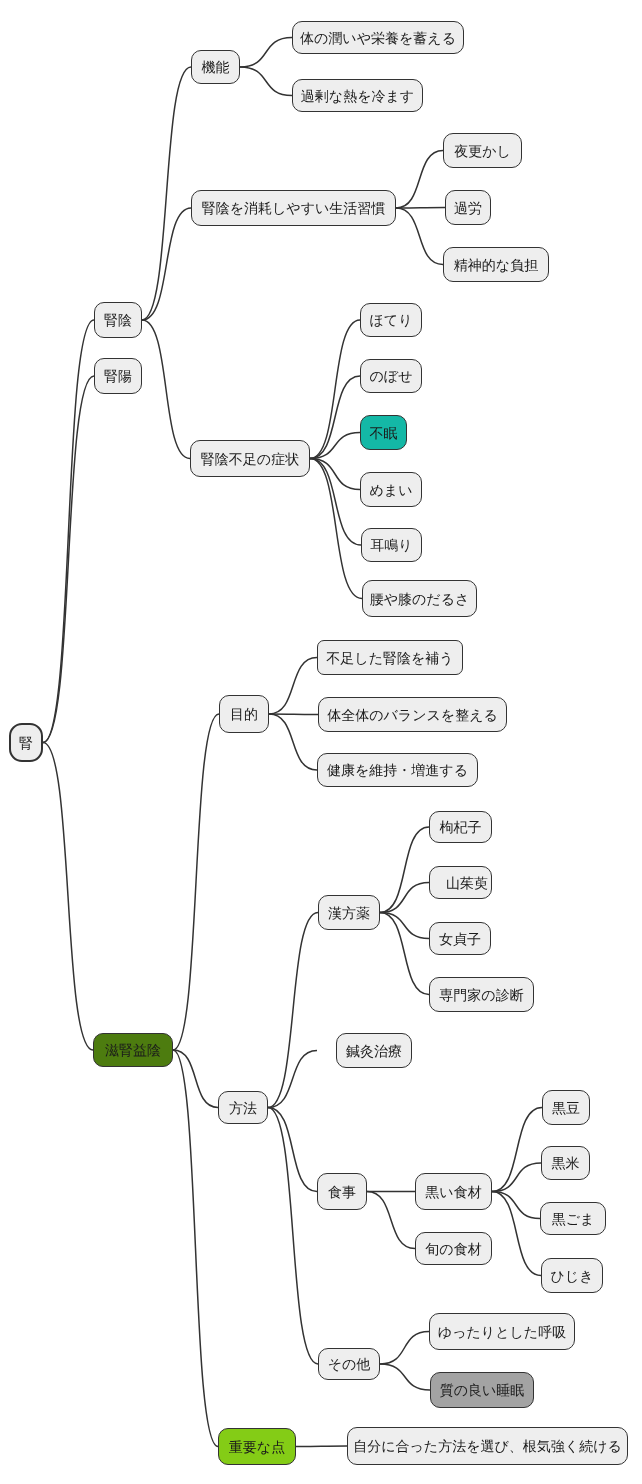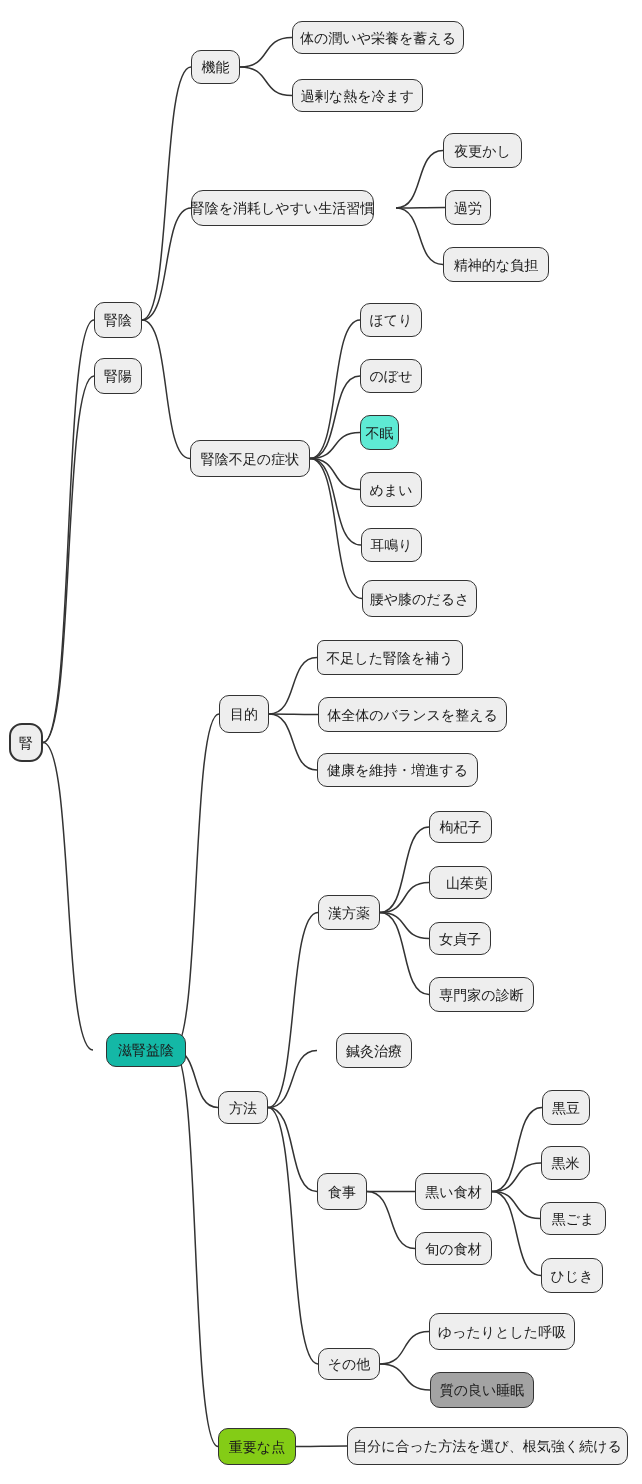--- a/index.html
+++ b/index.html
@@ -88,32 +88,32 @@
       <path d="M380,1364 C411,1364 399,1390 430,1390" fill="none" stroke="#333333" stroke-width="1.5"></path>
       <path d="M296,1446.5 C327.62,1446.5 315.38,1446 347,1446" fill="none" stroke="#333333" stroke-width="1.5"></path>
     </svg>
 
 <div class="node root" style="left: 9px; top: 723px; width: 34px; height: 39px; background: rgb(238, 238, 238); border-color: rgb(51, 51, 51); color: rgb(27, 27, 27);">腎</div>
     <div class="node" style="left: 94px; top: 302px; width: 48px; height: 36px; background: rgb(238, 238, 238); border-color: rgb(51, 51, 51); color: rgb(27, 27, 27);">腎陰</div>
     <div class="node" style="left: 94px; top: 358px; width: 48px; height: 36px; background: rgb(238, 238, 238); border-color: rgb(51, 51, 51); color: rgb(27, 27, 27);">腎陽</div>
     <div class="node" style="left: 191px; top: 50px; width: 49px; height: 34px; background: rgb(238, 238, 238); border-color: rgb(51, 51, 51); color: rgb(27, 27, 27);">機能</div>
     <div class="node" style="left: 292px; top: 21px; width: 172px; height: 33px; background: rgb(238, 238, 238); border-color: rgb(51, 51, 51); color: rgb(27, 27, 27);">体の潤いや栄養を蓄える</div>
     <div class="node" style="left: 292px; top: 79px; width: 131px; height: 33px; background: rgb(238, 238, 238); border-color: rgb(51, 51, 51); color: rgb(27, 27, 27);">過剰な熱を冷ます</div>
-    <div class="node" style="left: 191px; top: 190px; width: 183px; height: 36px; background: rgb(238, 238, 238); border-color: rgb(51, 51, 51); color: rgb(27, 27, 27); border-radius: 12px;">腎陰を消耗しやすい生活習慣</div>
+    <div class="node" style="left: 191px; top: 190px; width: 205px; height: 36px; background: rgb(238, 238, 238); border-color: rgb(51, 51, 51); color: rgb(27, 27, 27);">腎陰を消耗しやすい生活習慣</div>
     <div class="node" style="left: 443px; top: 133px; width: 79px; height: 35px; background: rgb(238, 238, 238); border-color: rgb(51, 51, 51); color: rgb(27, 27, 27);">夜更かし</div>
     <div class="node" style="left: 445px; top: 190px; width: 46px; height: 35px; background: rgb(238, 238, 238); border-color: rgb(51, 51, 51); color: rgb(27, 27, 27);">過労</div>
     <div class="node" style="left: 443px; top: 247px; width: 106px; height: 35px; background: rgb(238, 238, 238); border-color: rgb(51, 51, 51); color: rgb(27, 27, 27);">精神的な負担</div>
     <div class="node" style="left: 190px; top: 440px; width: 120px; height: 37px; background: rgb(238, 238, 238); border-color: rgb(51, 51, 51); color: rgb(27, 27, 27);">腎陰不足の症状</div>
     <div class="node" style="left: 360px; top: 303px; width: 62px; height: 34px; background: rgb(238, 238, 238); border-color: rgb(51, 51, 51); color: rgb(27, 27, 27);">ほてり</div>
     <div class="node" style="left: 360px; top: 359px; width: 62px; height: 34px; background: rgb(238, 238, 238); border-color: rgb(51, 51, 51); color: rgb(27, 27, 27);">のぼせ</div>
-    <div class="node" style="left: 360px; top: 415px; width: 39px; height: 35px; background: #5eead4; border-color: rgb(51, 51, 51); color: rgb(27, 27, 27); text-align: right;">不眠</div>
+    <div class="node" style="left: 360px; top: 415px; width: 47px; height: 35px; background: #14b8a6; border-color: rgb(51, 51, 51); color: rgb(27, 27, 27); text-align: right;">不眠</div>
     <div class="node" style="left: 360px; top: 472px; width: 62px; height: 35px; background: rgb(238, 238, 238); border-color: rgb(51, 51, 51); color: rgb(27, 27, 27);">めまい</div>
     <div class="node" style="left: 361px; top: 528px; width: 61px; height: 34px; background: rgb(238, 238, 238); border-color: rgb(51, 51, 51); color: rgb(27, 27, 27);">耳鳴り</div>
     <div class="node" style="left: 362px; top: 580px; width: 115px; height: 37px; background: rgb(238, 238, 238); border-color: rgb(51, 51, 51); color: rgb(27, 27, 27);">腰や膝のだるさ</div>
-    <div class="node" style="left: 106px; top: 1033px; width: 80px; height: 34px; background: #14b8a6; border-color: rgb(51, 51, 51); color: rgb(27, 27, 27);">滋腎益陰</div>
+    <div class="node" style="left: 93px; top: 1033px; width: 80px; height: 34px; background: #4d7c0f; border-color: rgb(51, 51, 51); color: rgb(27, 27, 27);">滋腎益陰</div>
     <div class="node" style="left: 219px; top: 695px; width: 50px; height: 38px; background: rgb(238, 238, 238); border-color: rgb(51, 51, 51); color: rgb(27, 27, 27);">目的</div>
     <div class="node" style="left: 317px; top: 640px; width: 146px; height: 35px; background: rgb(238, 238, 238); border-color: rgb(51, 51, 51); color: rgb(27, 27, 27); border-radius: 7px;">不足した腎陰を補う</div>
     <div class="node" style="left: 318px; top: 697px; width: 189px; height: 35px; background: rgb(238, 238, 238); border-color: rgb(51, 51, 51); color: rgb(27, 27, 27);">体全体のバランスを整える</div>
     <div class="node" style="left: 317px; top: 753px; width: 161px; height: 34px; background: rgb(238, 238, 238); border-color: rgb(51, 51, 51); color: rgb(27, 27, 27);">健康を維持・増進する</div>
     <div class="node" style="left: 218px; top: 1091px; width: 50px; height: 33px; background: rgb(238, 238, 238); border-color: rgb(51, 51, 51); color: rgb(27, 27, 27);">方法</div>
     <div class="node" style="left: 318px; top: 895px; width: 62px; height: 35px; background: rgb(238, 238, 238); border-color: rgb(51, 51, 51); color: rgb(27, 27, 27);">漢方薬</div>
     <div class="node" style="left: 429px; top: 811px; width: 63px; height: 32px; background: rgb(238, 238, 238); border-color: rgb(51, 51, 51); color: rgb(27, 27, 27);">枸杞子</div>
     <div class="node" style="left: 429px; top: 866px; width: 63px; height: 33px; background: rgb(238, 238, 238); border-color: rgb(51, 51, 51); color: rgb(27, 27, 27); padding-left: 13px;">山茱萸</div>
     <div class="node" style="left: 429px; top: 922px; width: 62px; height: 33px; background: rgb(238, 238, 238); border-color: rgb(51, 51, 51); color: rgb(27, 27, 27);">女貞子</div>
     <div class="node" style="left: 429px; top: 977px; width: 105px; height: 35px; background: rgb(238, 238, 238); border-color: rgb(51, 51, 51); color: rgb(27, 27, 27);">専門家の診断</div>

